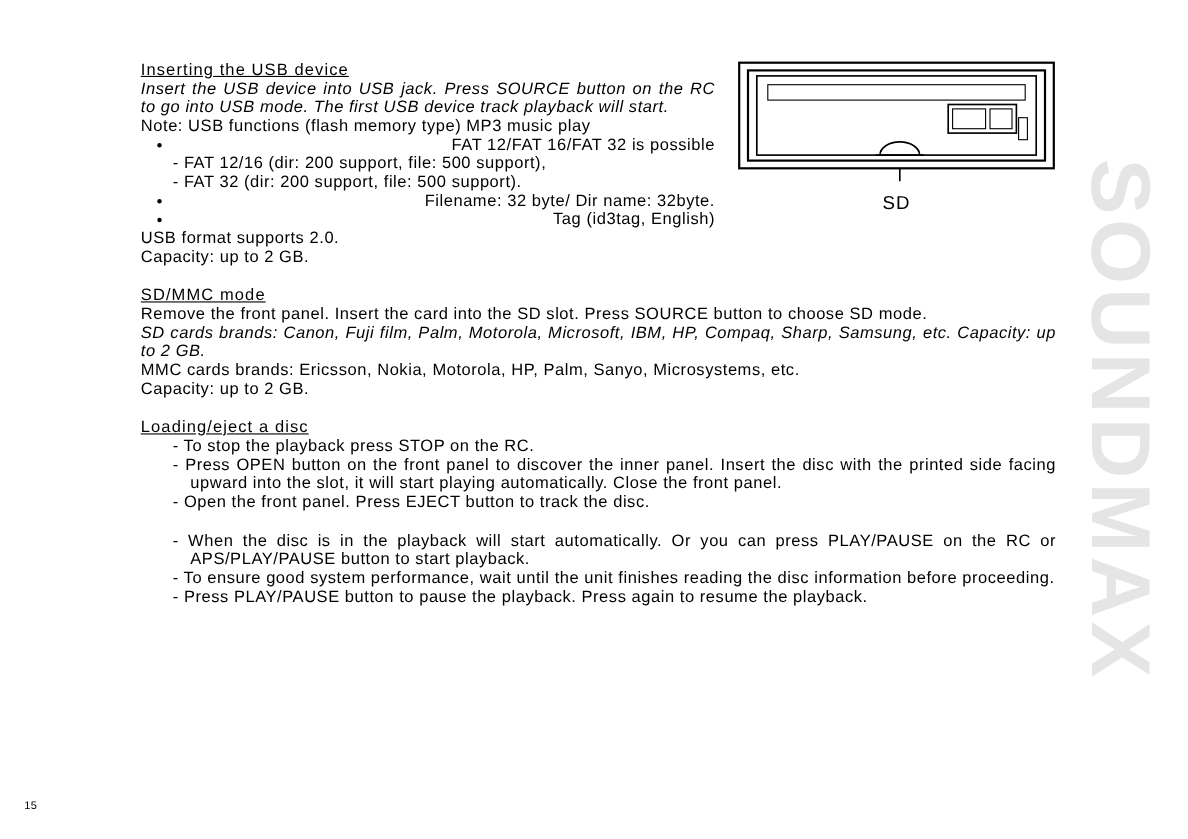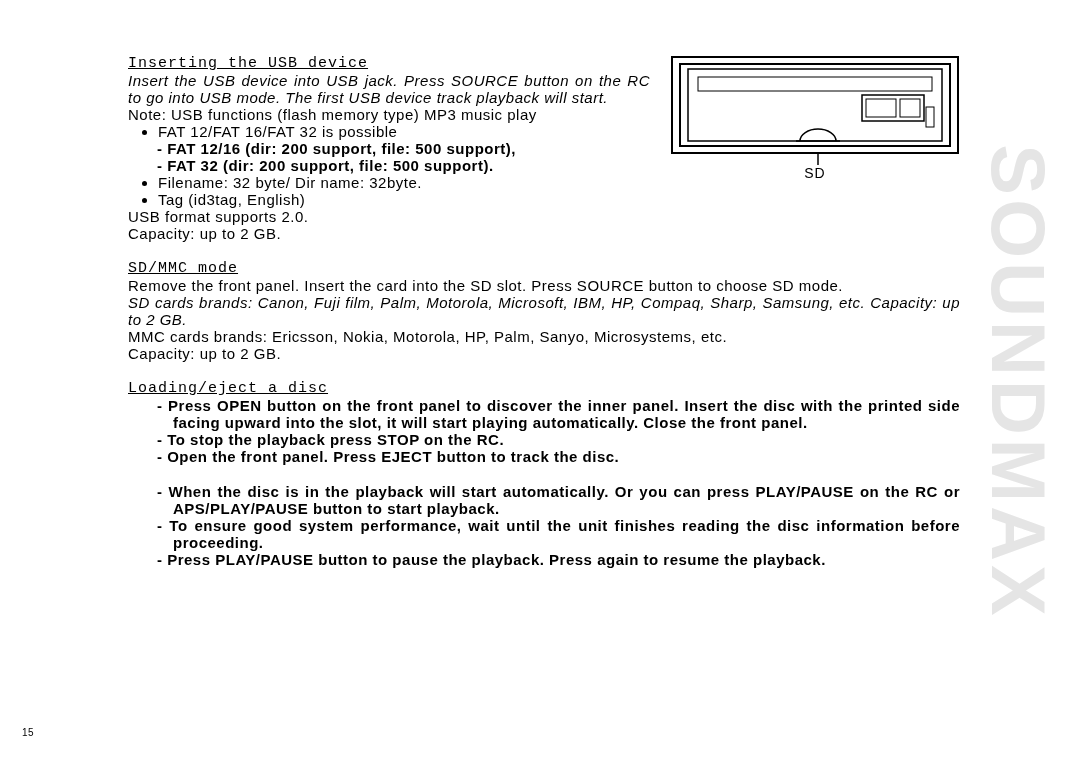--- a/index.html
+++ b/index.html
@@ -32,38 +32,37 @@
     color: #e5e5e5;
     writing-mode: vertical-rl;
     text-orientation: mixed;
     letter-spacing: 4px;
     user-select: none;
     font-family: Arial Black, Arial, sans-serif;
   }
   .section-title {
     text-decoration: underline;
     letter-spacing: 1px;
-    font-family: Liberation Mono, monospace;
   }
   .justify {
     text-align: justify;
     font-style: italic;
   }
   ul.bullet, ul.dash {
     margin: 0;
     padding-left: 30px;
   }
   ul.bullet > li {
     list-style: disc;
     margin: 0;
+    text-align: right;
   }
   ul.dash {
     list-style: none;
     padding-left: 15px;
-    font-weight: bold;
   }
   ul.dash > li::before {
     content: "- ";
   }
   ul.dash > li {
     text-indent: -16px;
     padding-left: 30px;
     text-align: justify;
   }
   .device-figure {
@@ -71,22 +70,22 @@
     width: 290px;
     margin-left: 20px;
     margin-top: 0;
   }
   .dev-box {
     position: relative;
   }
   svg { display: block; }
   .sd-label {
     text-align: center;
-    font-size: 14px;
-    margin-top: 0;
+    font-size: 17px;
+    margin-top: 10px;
     letter-spacing: 1px;
   }
   .page-num {
     position: absolute;
     bottom: 25px;
     left: 0;
     width: 100%;
     text-align: left;
     font-size: 10px;
     margin-left: 22px;
@@ -150,22 +149,22 @@
     <p class="section-title">SD/MMC mode</p>
     <p>Remove the front panel. Insert the card into the SD slot. Press SOURCE button to choose SD mode.</p>
     <p class="justify">SD cards brands: Canon, Fuji film, Palm, Motorola, Microsoft, IBM, HP, Compaq, Sharp, Samsung, etc. Capacity: up to 2 GB.</p>
     <p>MMC cards brands: Ericsson, Nokia, Motorola, HP, Palm, Sanyo, Microsystems, etc.</p>
     <p>Capacity: up to 2 GB.</p>
   </div>
 
   <div class="block">
     <p class="section-title">Loading/eject a disc</p>
     <ul class="dash">
+      <li>To stop the playback press STOP on the RC.</li>
       <li>Press OPEN button on the front panel to discover the inner panel. Insert the disc with the printed side facing upward into the slot, it will start playing automatically. Close the front panel.</li>
-      <li>To stop the playback press STOP on the RC.</li>
       <li>Open the front panel. Press EJECT button to track the disc.</li>
     </ul>
   </div>
 
   <div class="block">
     <ul class="dash">
       <li>When the disc is in the playback will start automatically. Or you can press PLAY/PAUSE on the RC or APS/PLAY/PAUSE button to start playback.</li>
       <li>To ensure good system performance, wait until the unit finishes reading the disc information before proceeding.</li>
       <li>Press PLAY/PAUSE button to pause the playback. Press again to resume the playback.</li>
     </ul>

